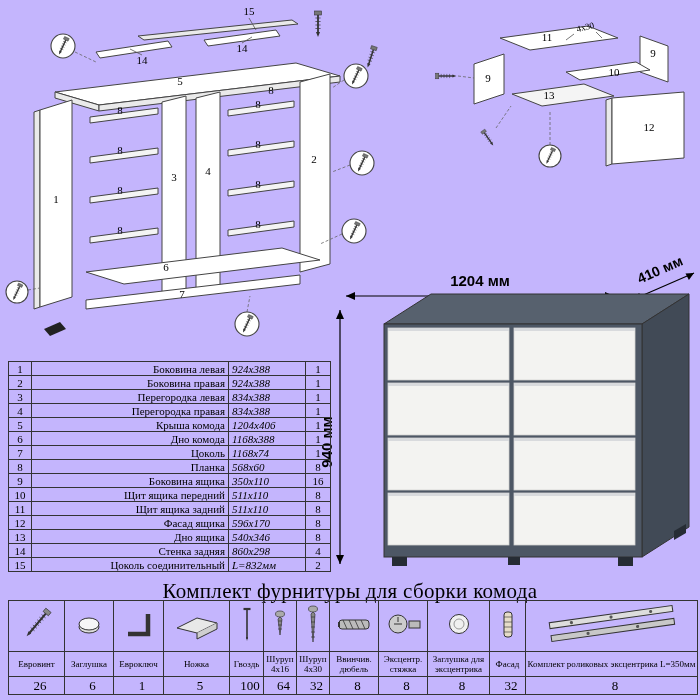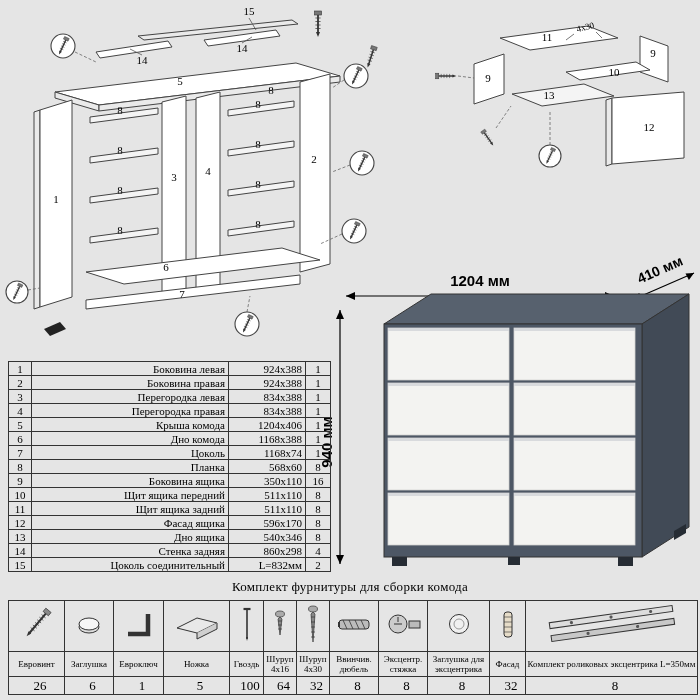--- a/index.html
+++ b/index.html
@@ -1,31 +1,31 @@
 <!DOCTYPE html>
 <html><head>
 <meta charset="utf-8">
 <style>
   html,body { margin:0; padding:0; background:#fff; }
-  .page { position:relative; width:700px; height:700px; background:#e5e5e5; overflow:hidden;
+  .page { position:relative; width:700px; height:700px; background:#c4b5fd; overflow:hidden;
           font-family:"Liberation Serif", serif; color:#000; }
   .abs { position:absolute; }
 
   
   .parts-table { position:absolute; left:8px; top:361px; border-collapse:collapse; }
   .parts-table td { border:1px solid #333; font-size:11px; line-height:12px; padding:0 3px;
                     height:13px; white-space:nowrap; }
   .c-num  { width:16px;  text-align:center; }
   .c-name { width:190px; text-align:right;   }
-  .c-size { width:70px;  text-align:right; }
+  .c-size { width:70px;  text-align:left;font-style:italic; }
   .c-qty  { width:18px;  text-align:center; }
 
   
   .hw-title { position:absolute; left:0; top:579px; width:700px; text-align:center;
-              font-size:13px; letter-spacing:.3px; }
+              font-size:21px; letter-spacing:.3px; }
   .hw-table { position:absolute; left:8px; top:600px; border-collapse:collapse; table-layout:fixed; }
   .hw-table td { border:1px solid #333; text-align:center; vertical-align:middle; padding:0 1px; }
   .hw-icon-row td { height:50px; }
   .hw-name-row td { font-size:9px;  line-height:1.12; height:24px; }
   .hw-qty-row  td { font-size:13px; height:17px;padding-left:8px; }
 
   
   svg text { font-family:"Liberation Serif", serif; fill:#000; }
   .plabel { font-size:11px; text-anchor:middle; }
   .dim    { font-family:"Liberation Sans", sans-serif; font-weight:bold; font-size:15px; text-anchor:middle; }

